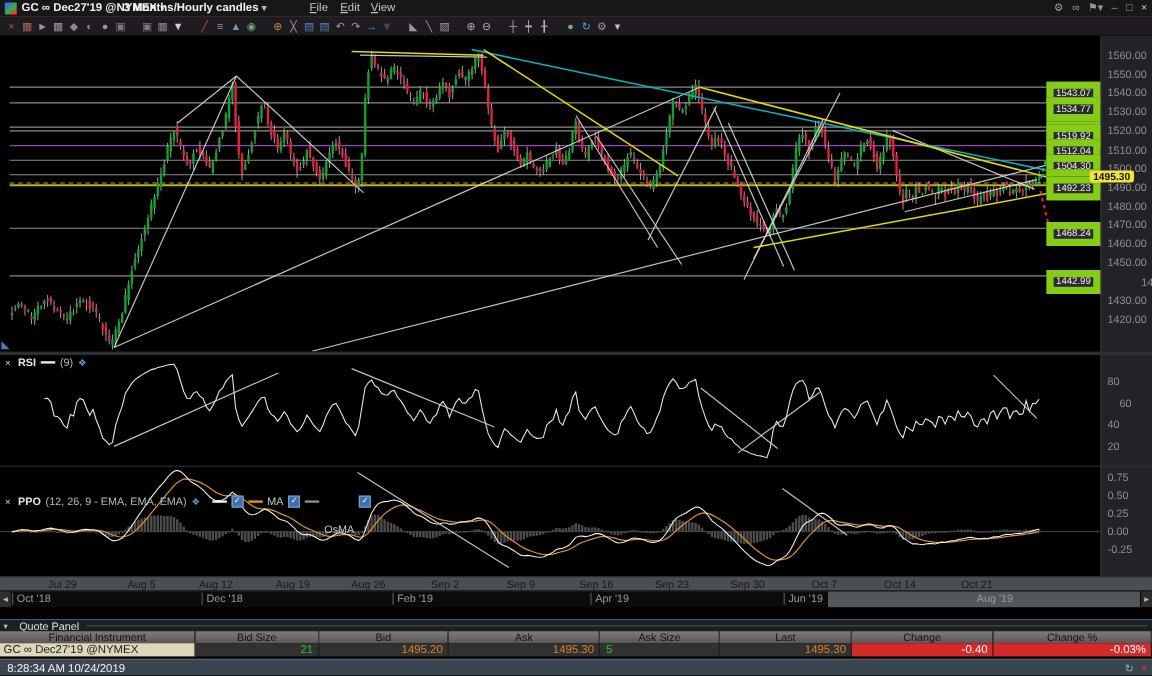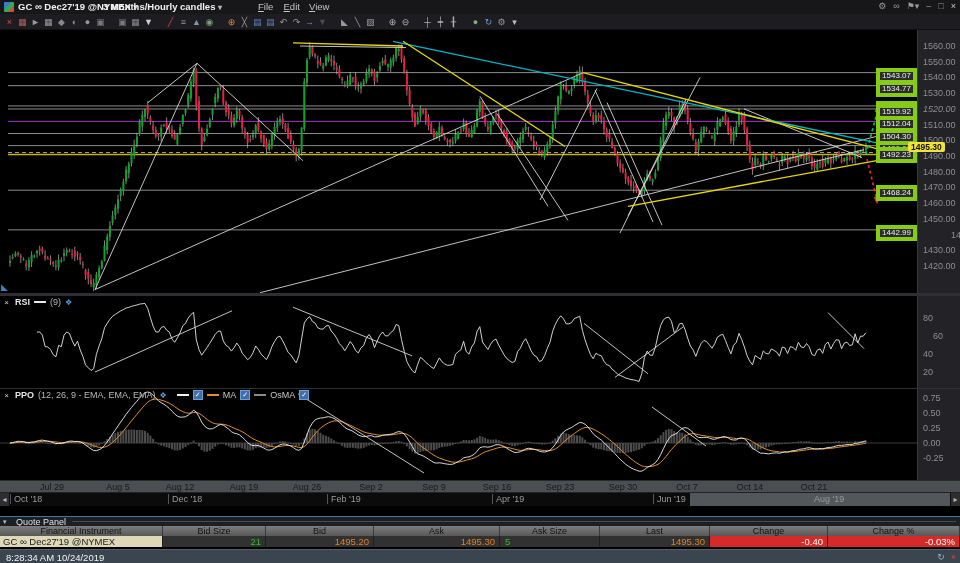--- a/index.html
+++ b/index.html
@@ -18,21 +18,21 @@
   
   #toolbar{left:0;top:14px;width:960px;height:16px;background:#1d1d21;border-bottom:1px solid #101012;display:flex;align-items:center;padding-left:3px;box-sizing:border-box;}
   .tbicon{width:13px;height:14px;line-height:14px;text-align:center;font-size:9px;cursor:default;}
   .tbgap{margin-left:9px;}
   
   #axiscol{left:917px;top:30px;width:43px;height:450px;background:#232327;border-left:1px solid #3c3c40;box-sizing:border-box;}
   svg{display:block;}
   .splitter{left:0;width:960px;background:#2f2f33;}
   .paneclose{font-size:8px;color:#d8d8d8;width:9px;height:9px;line-height:9px;text-align:center;cursor:default;}
   .tick{position:absolute;font-size:9px;color:#8e8e90;line-height:9px;}
-  .pricetag{position:absolute;right:43px;background:#2c2c2e;border:4px solid #84cc16;color:#ececec;
+  .pricetag{position:absolute;right:43px;background:#2c2c2e;border:6px solid #84cc16;color:#ececec;
             font-size:8px;line-height:8px;padding:0 2px;white-space:nowrap;}
   #curpricetag{position:absolute;left:908px;background:#f2e33c;color:#111;font-weight:bold;
                font-size:8.5px;line-height:10px;padding:0 3px;border-radius:2px;z-index:6;}
   #annotation{position:absolute;left:747px;top:211px;width:92px;background:rgba(2,2,2,.88);
               border:1px solid #cfcfcf;border-radius:6px;color:#e8e8e8;font-size:9px;line-height:11px;
               text-align:center;padding:5px 3px;z-index:5;}
   .paneheader{position:absolute;display:flex;align-items:center;gap:4px;font-size:9px;color:#cfcfcf;z-index:4;}
   .linesample{display:inline-block;width:12px;height:0;border-top:2px solid #fff;}
   .chk{display:inline-block;width:8px;height:8px;background:#3d6fae;border:1px solid #6f9fd0;
        color:#fff;font-size:7px;line-height:8px;text-align:center;}
@@ -795,21 +795,21 @@
       <line x1="866" y1="124.42660000000001" x2="878" y2="78.856" stroke="#00c85a" stroke-width="1.6" stroke-dasharray="3,3"></line>
       <polygon points="878,74.856 874.5,81.856 881.5,81.856" fill="#00c85a"></polygon>
       <line x1="867" y1="129.1408" x2="877" y2="169.9972" stroke="#ff2040" stroke-width="1.6" stroke-dasharray="3,3"></line>
       <polygon points="877,173.9972 873.5,166.9972 880.5,166.9972" fill="#ff2040"></polygon>
     </svg>
   <div id="main-ticks">
       <div class="tick" style="left: 923px; top: 42px;">1560.00</div>
       <div class="tick" style="left: 923px; top: 57.714px;">1550.00</div>
       <div class="tick" style="left: 923px; top: 73.428px;">1540.00</div>
       <div class="tick" style="left: 923px; top: 89.142px;">1530.00</div>
-      <div class="tick" style="left: 923px; top: 104.856px; font-style: italic;">1520.00</div>
+      <div class="tick" style="left: 923px; top: 104.856px;">1520.00</div>
       <div class="tick" style="left: 923px; top: 120.57px;">1510.00</div>
       <div class="tick" style="left: 923px; top: 136.284px;">1500.00</div>
       <div class="tick" style="left: 923px; top: 151.998px;">1490.00</div>
       <div class="tick" style="left: 923px; top: 167.712px;">1480.00</div>
       <div class="tick" style="left: 923px; top: 183.426px;">1470.00</div>
       <div class="tick" style="left: 923px; top: 199.14px;">1460.00</div>
       <div class="tick" style="left: 923px; top: 214.854px;">1450.00</div>
       <div class="tick" style="left: 923px; top: 230.568px; margin-left: 28px;">1440.00</div>
       <div class="tick" style="left: 923px; top: 246.282px;">1430.00</div>
       <div class="tick" style="left: 923px; top: 261.996px;">1420.00</div>
@@ -1187,21 +1187,21 @@
     <b style="color:#e4e4e4">PPO</b>
     <span style="color:#b8b8b8">(12, 26, 9 - EMA, EMA, EMA)</span>
     <span style="color:#5a9fe0;font-size:8px">❖</span>
     <span id="ppo-legend" style="display:flex;align-items:center;gap:4px;margin-left:6px">
         <span class="linesample" style="border-color: rgb(240, 240, 240);"></span>
         <span class="chk">✓</span>
         <span class="linesample" style="border-color: rgb(224, 144, 48);"></span>
         <span style="color: rgb(200, 200, 200);">MA</span>
         <span class="chk">✓</span>
         <span class="linesample" style="border-color: rgb(138, 138, 138);"></span>
-        <span style="color: rgb(200, 200, 200);">OsMA</span>
+        <span style="color: rgb(200, 200, 200); margin-top: 46px;">OsMA</span>
         <span class="chk">✓</span>
       </span>
   </div>
   <div id="ppo-ticks">
       <div class="tick" style="left: 923px; top: 394px;">0.75</div>
       <div class="tick" style="left: 923px; top: 409px;">0.50</div>
       <div class="tick" style="left: 923px; top: 424px;">0.25</div>
       <div class="tick" style="left: 923px; top: 439px;">0.00</div>
       <div class="tick" style="left: 923px; top: 454px;">-0.25</div>
     </div>

